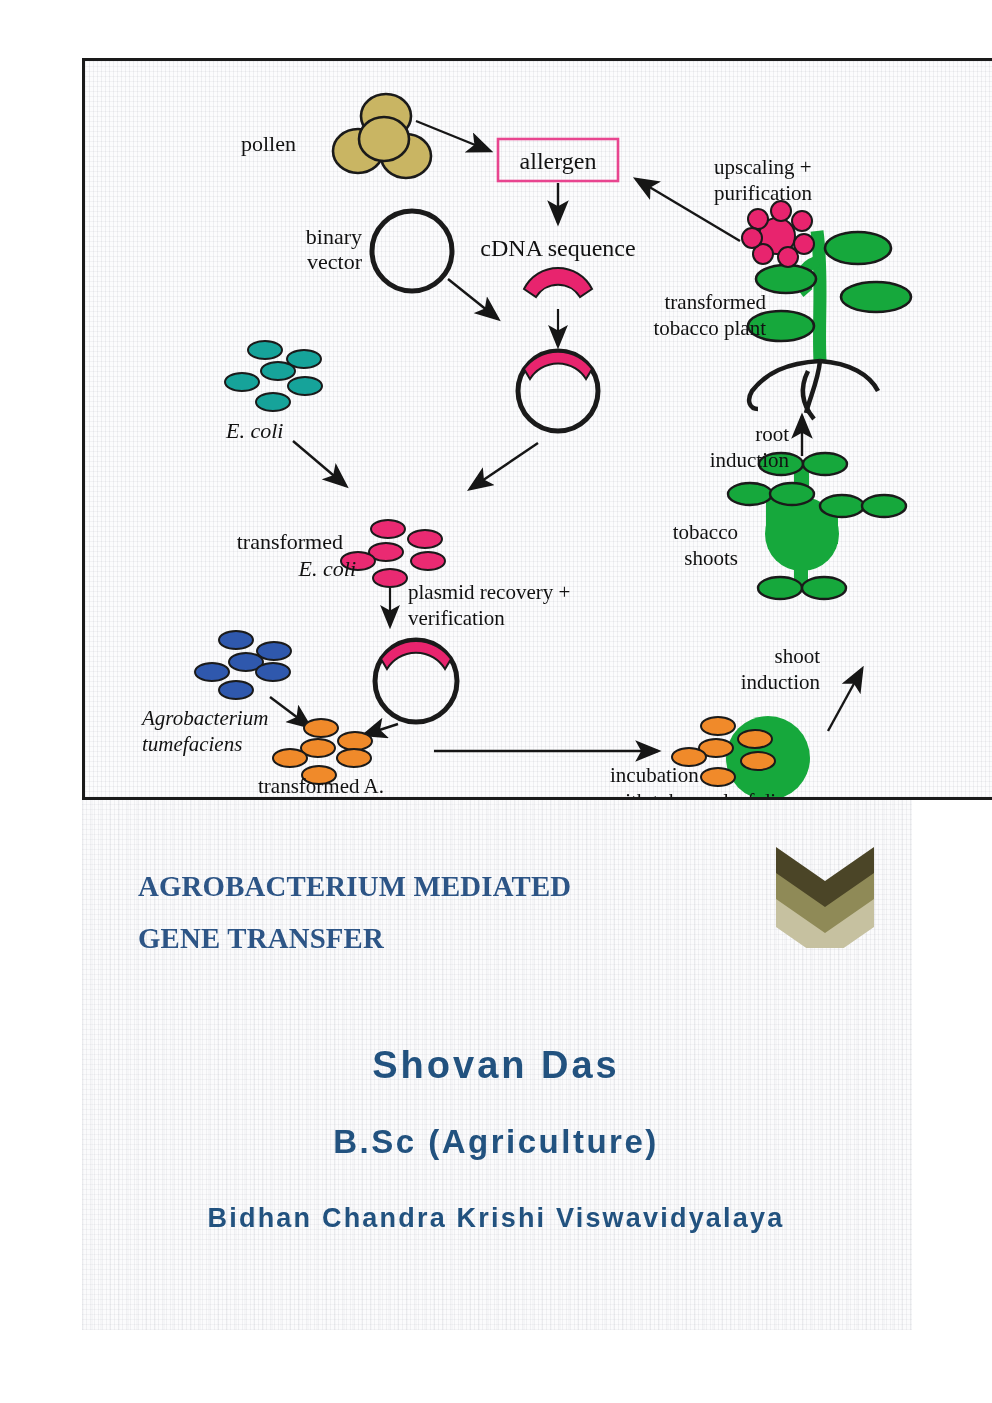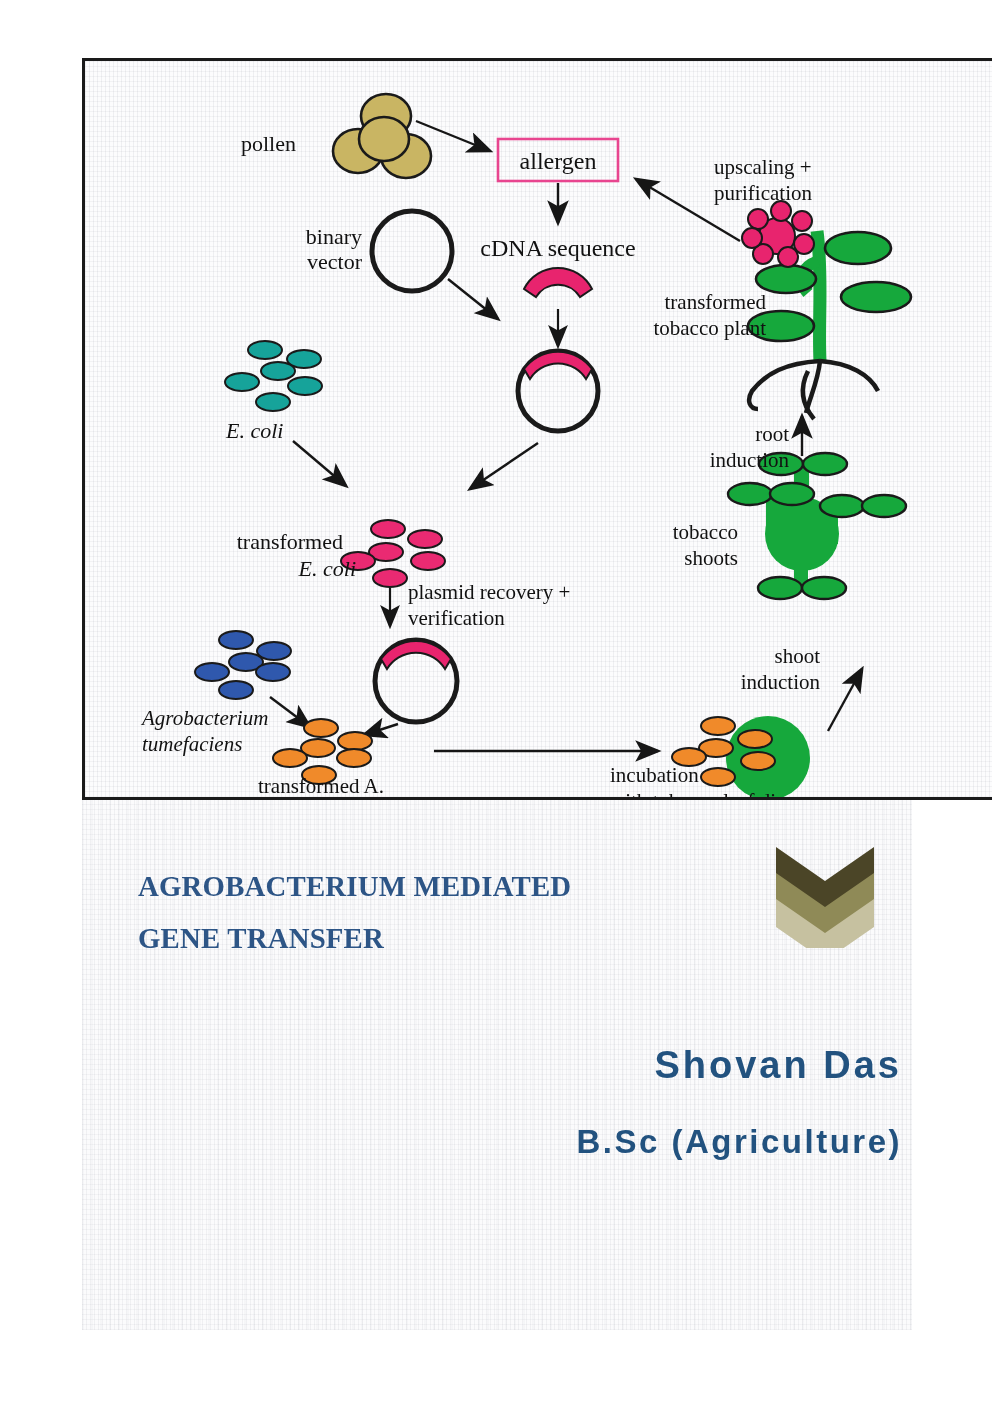--- a/index.html
+++ b/index.html
@@ -37,21 +37,21 @@
     transform:scaleX(.96);transform-origin:left top;
   }
   .title-line{display:block;white-space:nowrap;}
 
   
   .chevrons{position:absolute;left:770px;top:843px;width:110px;height:105px;}
 
   
   .author-block{
     position:absolute;left:90px;top:1038px;width:812px;
-    text-align:right;color:#22527f;
+    text-align:center;color:#22527f;
     font-family:"Liberation Sans",sans-serif;font-weight:bold;
   }
   .author-name{font-size:38px;letter-spacing:3px;line-height:54px;}
   .author-degree{font-size:33px;letter-spacing:2.5px;line-height:52px;margin-top:24px;}
   .author-org{font-size:27px;letter-spacing:2.2px;line-height:52px;margin-top:24px;}
 </style>
 </head>
 <body>
 
 <div class="paper"></div>
@@ -229,13 +229,14 @@
   <svg width="110" height="105" viewBox="0 0 110 105" xmlns="http://www.w3.org/2000/svg">
     <polygon points="6,4 55,38 104,4 104,32 55,66 6,32" fill="#4b4527"></polygon>
     <polygon points="6,30 55,64 104,30 104,58 55,92 6,58" fill="#8f8a57"></polygon>
     <polygon points="6,56 55,90 104,56 104,84 55,118 6,84" fill="#c6c1a0"></polygon>
   </svg>
 </div>
 
 <div class="author-block">
   <div class="author-name">Shovan Das</div>
   <div class="author-degree">B.Sc (Agriculture)</div>
+  <div class="author-org">Bidhan Chandra Krishi Viswavidyalaya</div>
 </div>
 
 </body></html>

